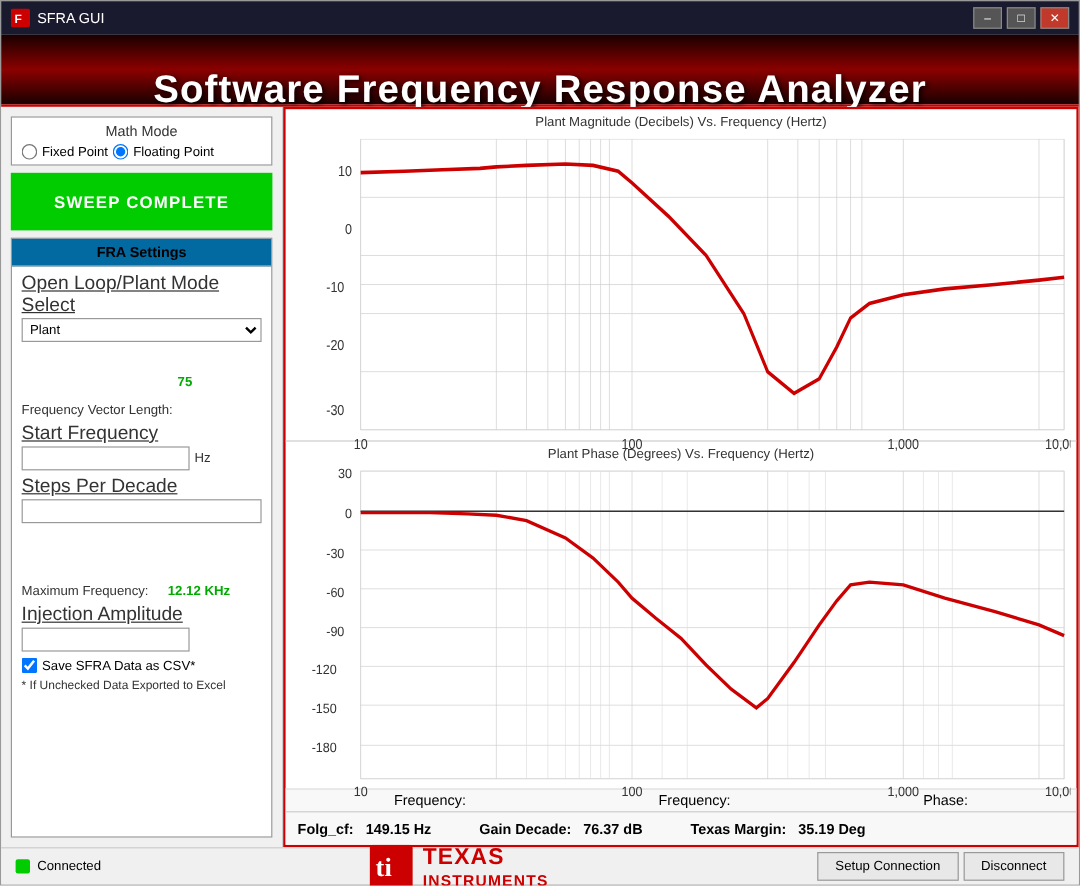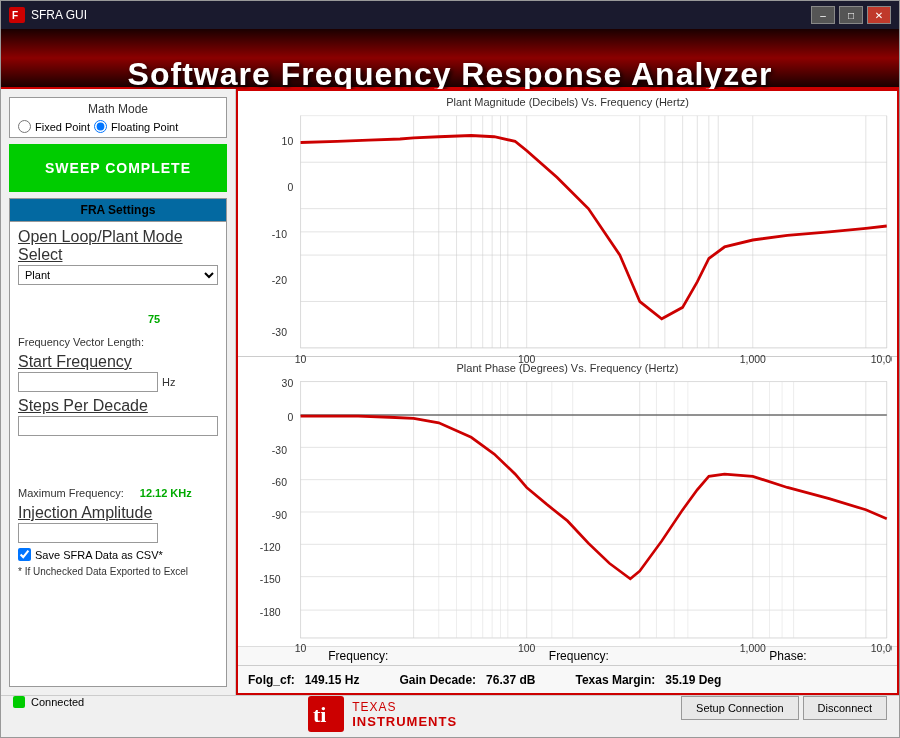--- a/index.html
+++ b/index.html
@@ -267,25 +267,25 @@
       align-items: center;
       padding: 0 10px;
       gap: 40px;
       font-size: 12px;
       font-weight: bold;
       color: #000;
     }
 
     
     .bottom-bar {
-      height: 42px;
+      height: 31px;
       background: #f0f0f0;
       border-top: 1px solid #ccc;
       display: flex;
-      align-items: flex-start;
+      align-items: center;
       justify-content: space-between;
       padding: 0 12px;
     }
     .ti-logo {
       display: flex;
       align-items: center;
       gap: 8px;
     }
     .connection-buttons {
       display: flex;
@@ -556,21 +556,21 @@
       <span>Connected</span>
     </div>
 
     <div class="ti-logo">
 
       <svg width="36" height="36" viewBox="0 0 36 36">
         <rect width="36" height="36" rx="3" fill="#cc0000"></rect>
         <text x="5" y="26" font-size="22" font-weight="bold" fill="white" font-family="serif">ti</text>
       </svg>
       <div>
-        <div style="font-size:12px;font-weight:normal;color:#cc0000;text-transform:uppercase;letter-spacing:1px;">Texas</div>
+        <div style="font-size:19px;font-weight:bold;color:#cc0000;text-transform:uppercase;letter-spacing:1px;">Texas</div>
         <div style="font-size:13px;font-weight:bold;color:#cc0000;text-transform:uppercase;letter-spacing:1px;">Instruments</div>
       </div>
     </div>
 
     <div class="connection-buttons">
       <button class="conn-btn">Setup Connection</button>
       <button class="conn-btn">Disconnect</button>
     </div>
 
   </div>

